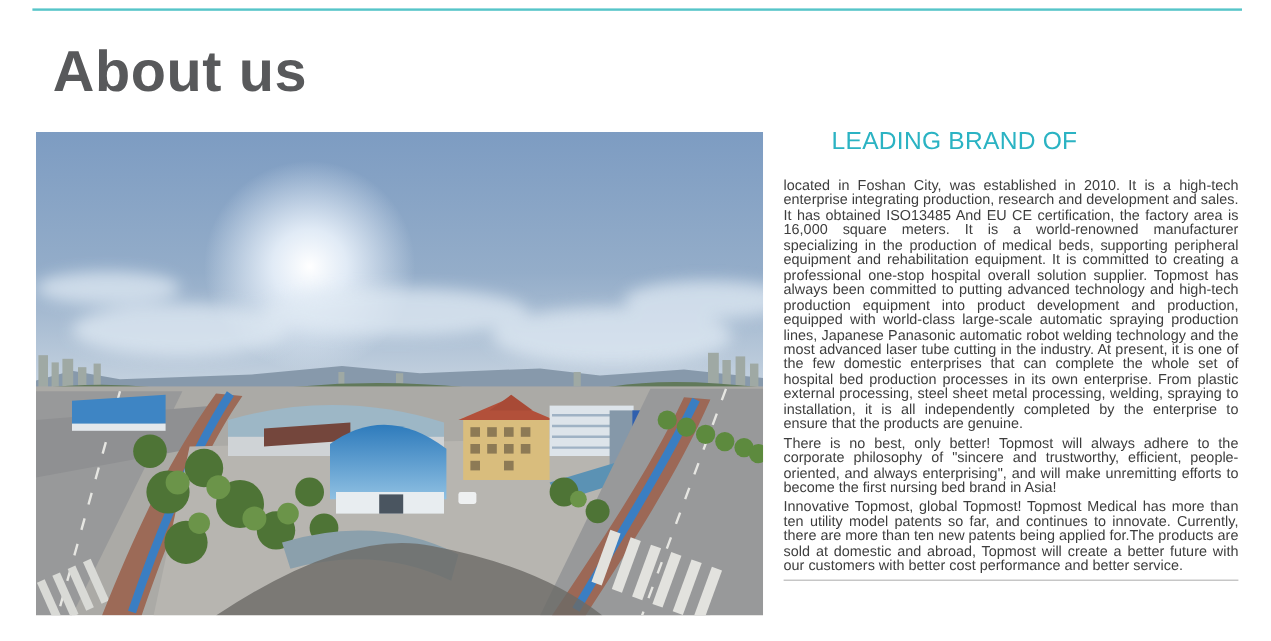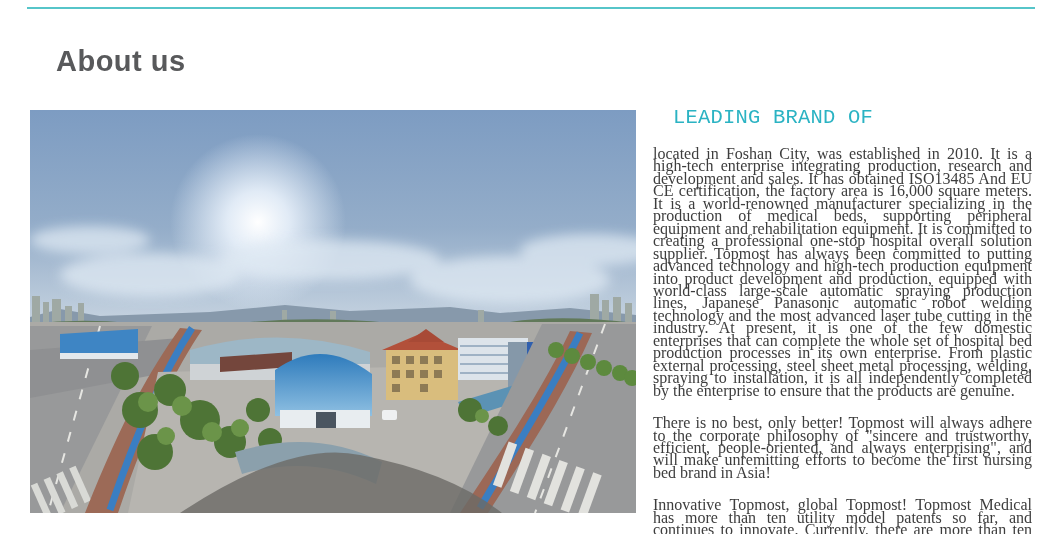--- a/index.html
+++ b/index.html
@@ -17,60 +17,58 @@
     left: 27px;
     top: 7px;
     width: 1008px;
     height: 2px;
     background: var(--accent-teal, #56c5c9);
   }
   .page-title {
     position: absolute;
     left: 44px;
     top: 33px;
-    margin: 12px;
-    font-size: 29px;
+    margin: 0;
+    font-size: 48px;
     font-weight: 700;
     letter-spacing: 0.5px;
     color: var(--title-gray, #58595b);
   }
   .photo {
     position: absolute;
     left: 30px;
     top: 110px;
     width: 606px;
     height: 403px;
     overflow: hidden;
   }
   .photo svg { display: block; width: 100%; height: 100%; }
   .text-col {
     position: absolute;
     left: 653px;
     top: 108px;
     width: 379px;
   }
   .headline {
-    margin: 0 0 0 20px;
+    margin: 0 0 0 40px;
     font-size: 20.5px;
     line-height: 20px;
     font-weight: 400;
     letter-spacing: 0.2px;
     color: var(--heading-cyan, #2bb3c3);
-    font-family: Liberation Mono, monospace;
   }
   .text-col p {
     margin: 0;
-    font-size: 16px;
+    font-size: 12px;
     line-height: 12.45px;
     text-align: justify;
     color: var(--body-text, #3d3d3d);
-    font-family: Liberation Serif, serif;
   }
   .text-col p.first { margin-top: 20px; }
-  .text-col p + p { margin-top: 20px; }
+  .text-col p + p { margin-top: 3px; }
   .bottom-rule {
     margin-top: 5px;
     width: 100%;
     border-top: 1px solid #b9b9b9;
   }
 </style>
 </head>
 <body>
 
 <div class="page">

